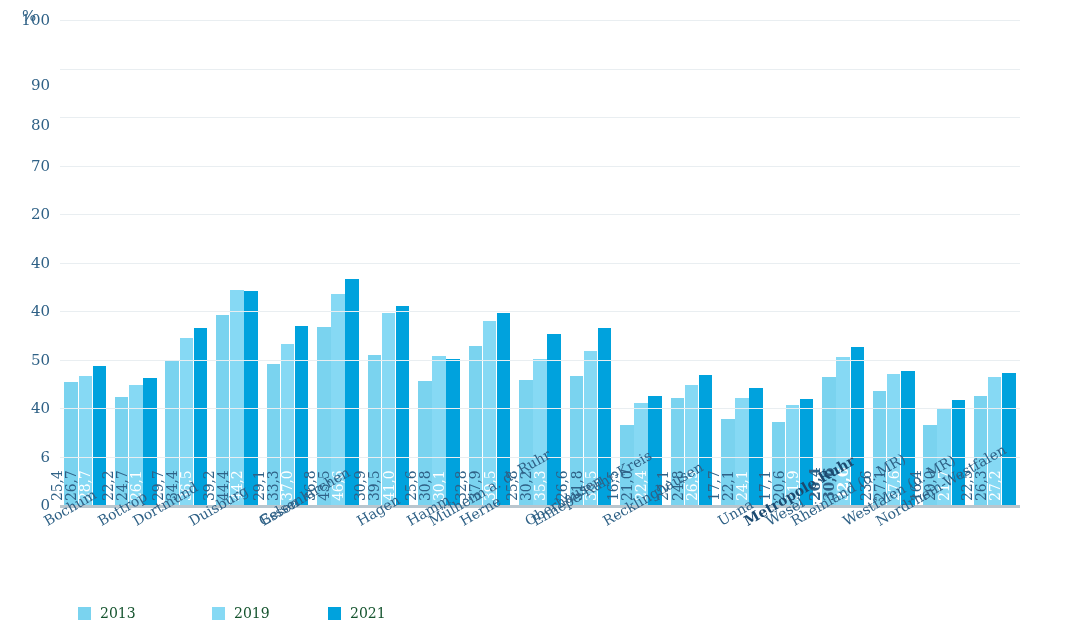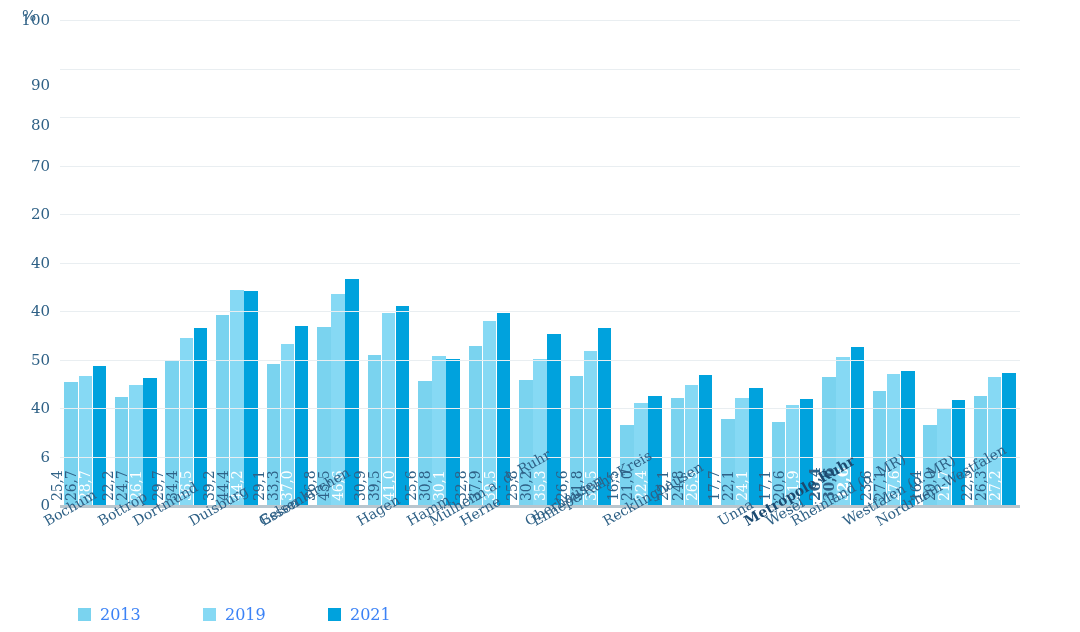--- a/index.html
+++ b/index.html
@@ -110,22 +110,22 @@
     top: 0;
     display: flex;
     align-items: center;
     gap: 9px;
   }
   .legend-swatch {
     width: 13px; height: 13px;
     display: inline-block;
   }
   .legend-text {
-    font-size: 16px;
-    color: #3b82f6;
+    font-size: 14px;
+    color: #14532d;
     font-family: "DejaVu Serif", serif;
   }
 </style>
 </head>
 <body>
 
 <div id="chart-root">
 
   <div class="unit-label">%</div>
 
@@ -344,21 +344,21 @@
       </div>
     </div>
 
   <div id="x-axis"></div>
 
   <div id="legend">
       <div class="legend-item" style="left: 0px;">
         <span class="legend-swatch" style="background: rgb(122, 211, 239);"></span>
         <span class="legend-text">2013</span>
       </div>
-      <div class="legend-item" style="left: 125px;">
+      <div class="legend-item" style="left: 134px;">
         <span class="legend-swatch" style="background: rgb(134, 217, 244);"></span>
         <span class="legend-text">2019</span>
       </div>
       <div class="legend-item" style="left: 250px;">
         <span class="legend-swatch" style="background: rgb(0, 162, 221);"></span>
         <span class="legend-text">2021</span>
       </div>
     </div>
 
 <div class="ytick" style="top: 505px;">0</div>

